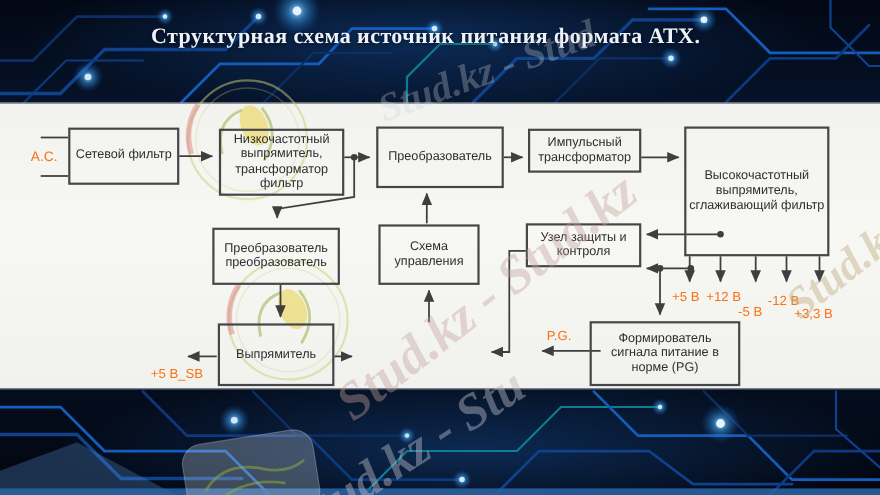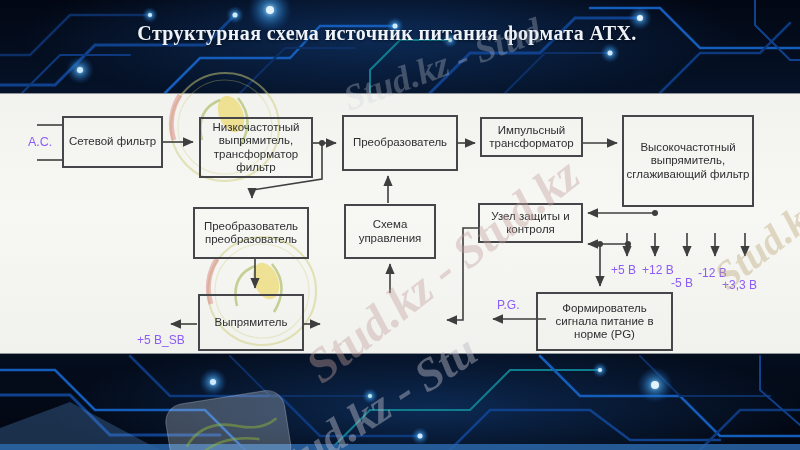--- a/index.html
+++ b/index.html
@@ -12,21 +12,21 @@
          background:linear-gradient(180deg,#f2f2ef 0%,#f7f7f4 45%,#f1f1ee 100%);
          border-top:1px solid #8f949b;border-bottom:1px solid #8f949b;z-index:1;}
   .logos{z-index:2;}
   .connectors{z-index:3;}
   .title{position:absolute;left:0;top:22px;width:774px;text-align:center;
          font-family:"Liberation Serif",serif;font-size:20px;letter-spacing:.4px;
          color:#eef3fa;z-index:4;text-shadow:0 1px 3px rgba(0,0,0,.6);font-weight:bold;}
   .blk{position:absolute;border:2px solid #44464a;color:#2e2f31;
        display:flex;align-items:center;justify-content:center;text-align:center;
        font-size:11.5px;line-height:1.14;padding:2px;z-index:4;background:transparent;}
-  .lbl{position:absolute;color:#8b5cf6;font-size:12px;white-space:nowrap;z-index:4;}
+  .lbl{position:absolute;color:#f97316;font-size:12px;white-space:nowrap;z-index:4;}
   .wm{position:absolute;white-space:nowrap;font-family:"Liberation Serif",serif;
       font-style:italic;font-weight:bold;transform-origin:0 0;z-index:5;pointer-events:none;}
   .wm1{left:295px;top:350px;font-size:48px;transform:rotate(-38deg);color:rgba(195,160,155,.40);}
   .wm2{left:338px;top:80px;font-size:36px;transform:rotate(-20deg);color:rgba(205,210,220,.30);}
   .wm3{left:255px;top:455px;font-size:46px;transform:rotate(-33deg);color:rgba(185,185,198,.45);}
   .wm5{left:705px;top:262px;font-size:40px;transform:rotate(-38deg);color:rgba(190,170,125,.42);}
 </style>
 </head>
 <body>
 
@@ -170,21 +170,21 @@
       <circle cx="600" cy="244" r="3"></circle>
     </g>
   </svg>
 
   <div class="title">Структурная схема источник питания формата АТХ.</div>
 
   <div class="blk" style="left:62px;top:116px;width:101px;height:52px">Сетевой фильтр</div>
   <div class="blk" style="left:199px;top:117px;width:114px;height:61px">Низкочастотный выпрямитель, трансформатор фильтр</div>
   <div class="blk" style="left:342px;top:115px;width:116px;height:56px">Преобразователь</div>
   <div class="blk" style="left:480px;top:117px;width:103px;height:40px">Импульсный трансформатор</div>
-  <div class="blk" style="left:622px;top:115px;width:132px;height:92px">Высокочастотный выпрямитель, сглаживающий фильтр</div>
+  <div class="blk" style="left:622px;top:115px;width:132px;height:118px">Высокочастотный выпрямитель, сглаживающий фильтр</div>
   <div class="blk" style="left:478px;top:203px;width:105px;height:40px">Узел защиты и контроля</div>
   <div class="blk" style="left:193px;top:207px;width:116px;height:52px">Преобразователь преобразователь</div>
   <div class="blk" style="left:344px;top:204px;width:92px;height:55px">Схема управления</div>
   <div class="blk" style="left:198px;top:294px;width:106px;height:57px">Выпрямитель</div>
   <div class="blk" style="left:536px;top:292px;width:137px;height:59px">Формирователь сигнала питание в норме (PG)</div>
 
   <span class="lbl" style="left:28px;top:135px;font-size:12.5px">А.С.</span>
   <span class="lbl" style="left:137px;top:333px">+5 В_SB</span>
   <span class="lbl" style="left:497px;top:298px">P.G.</span>
   <span class="lbl" style="left:611px;top:263px">+5 В</span>

